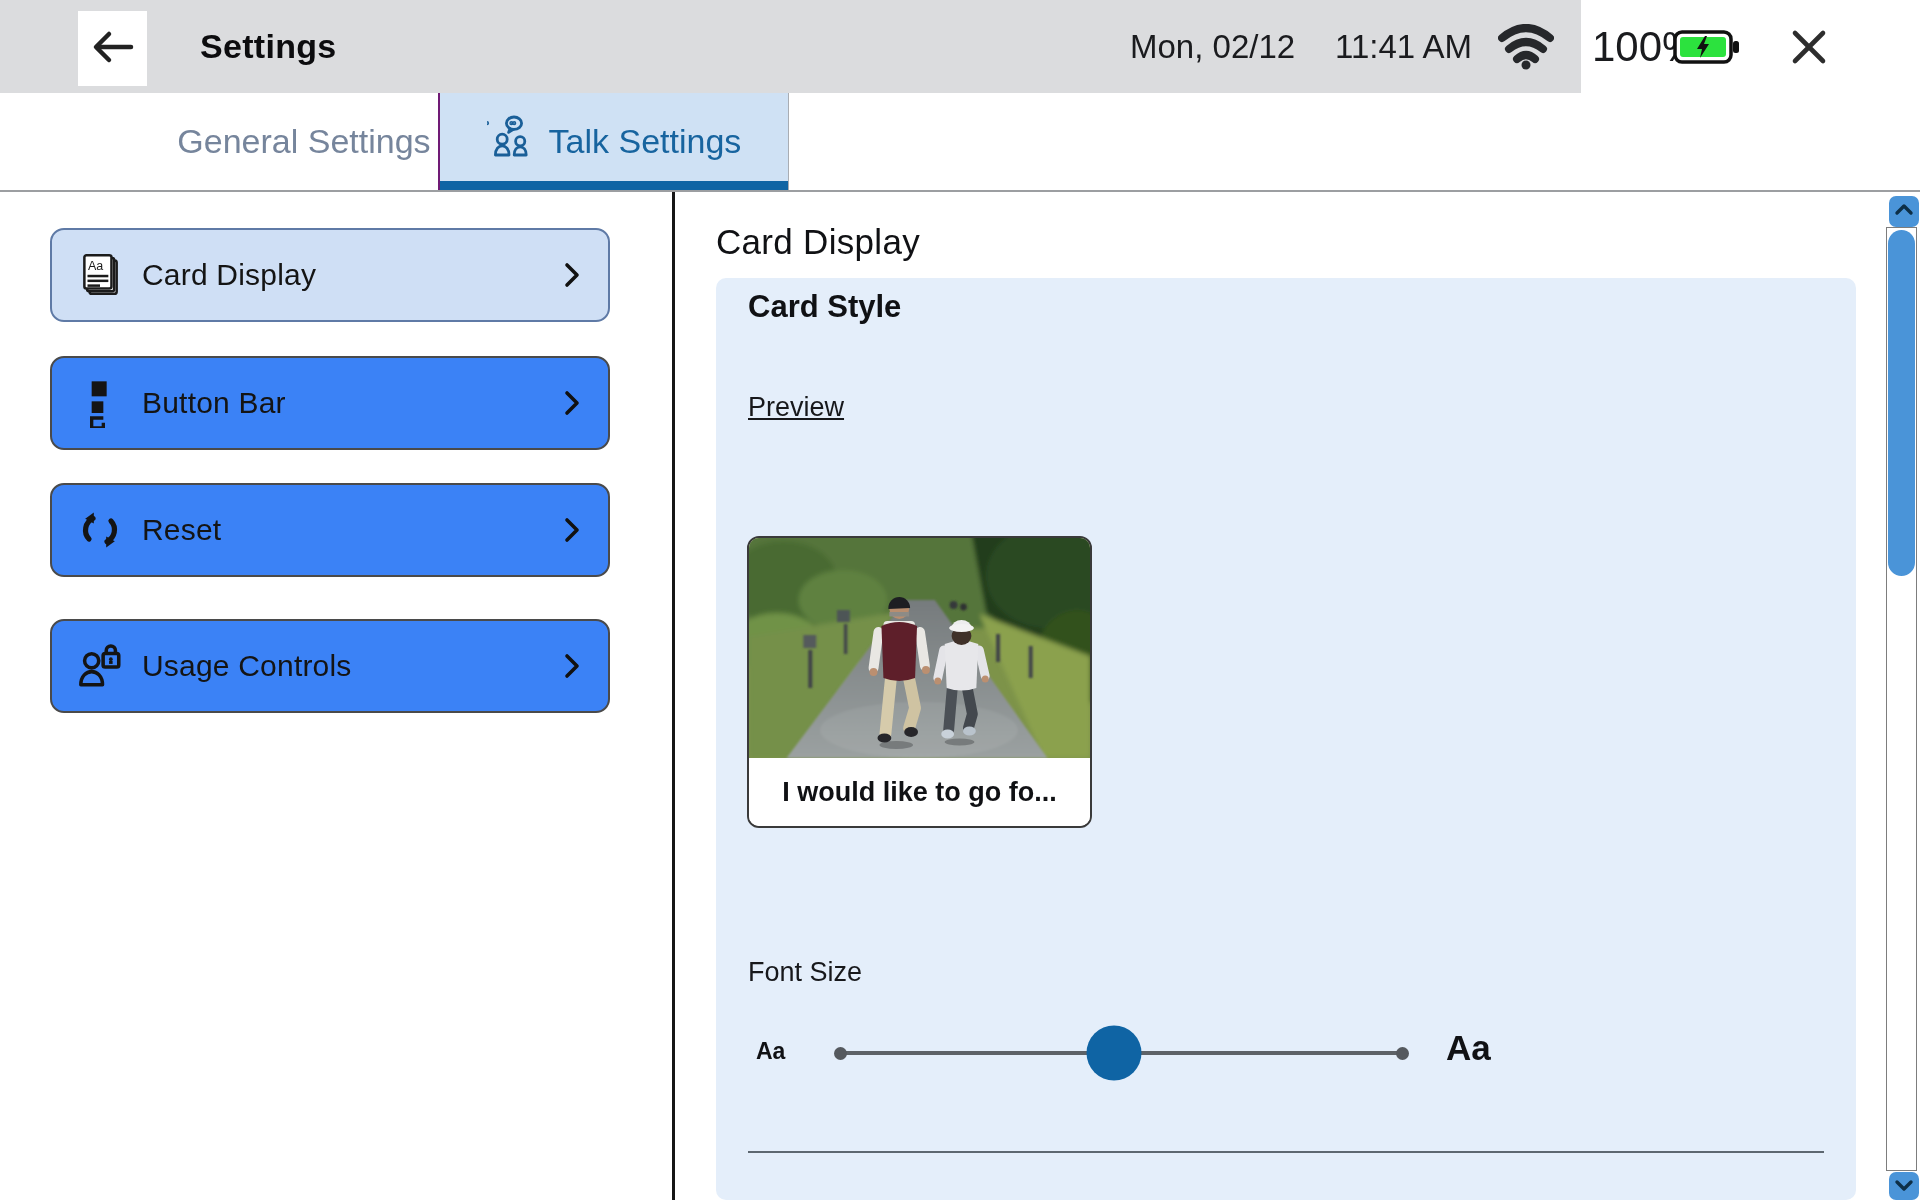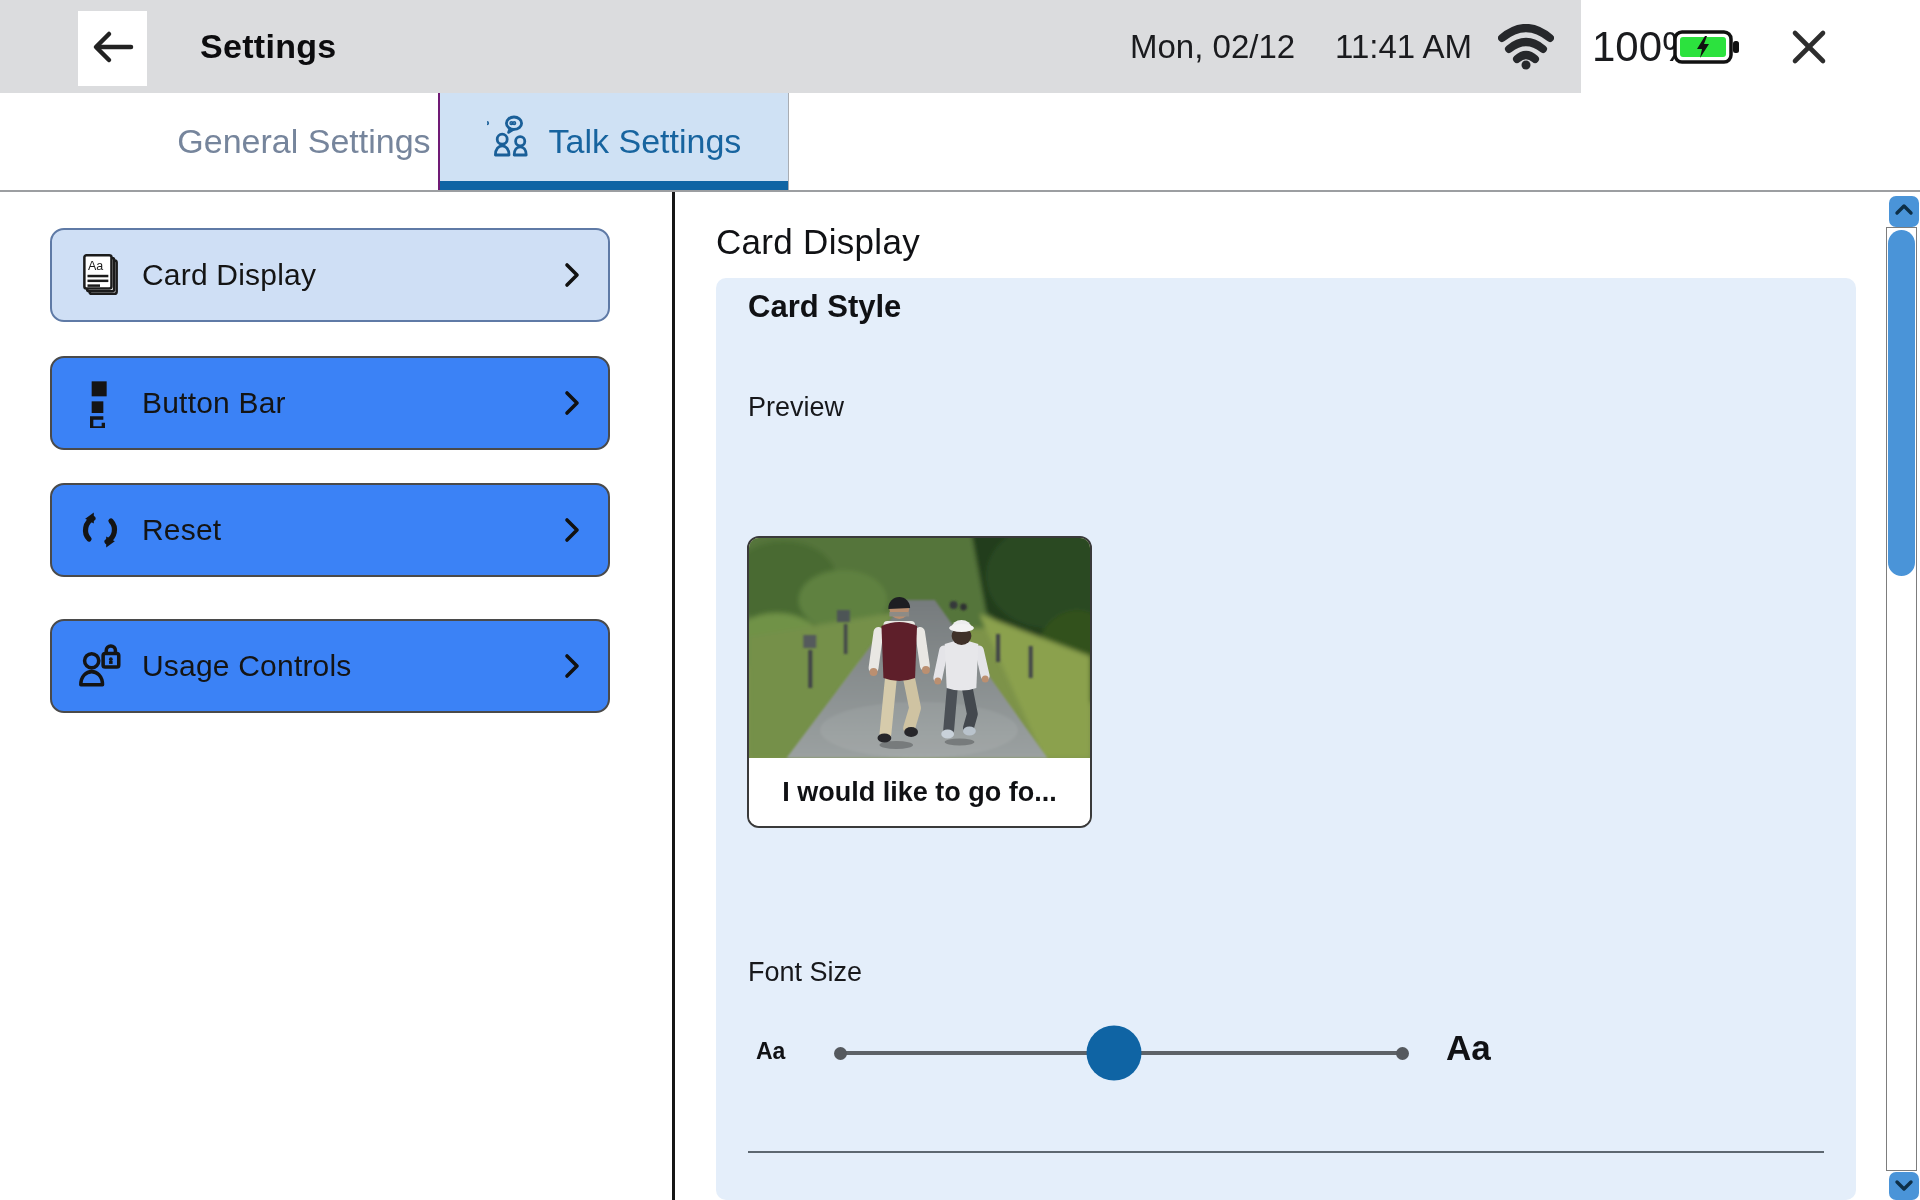--- a/index.html
+++ b/index.html
@@ -29,21 +29,21 @@
   .side-item.selected{background:var(--selected_item_bg,#cfdff5);border:2px solid var(--selected_item_border,#5f7aa6);}
   .side-icon{width:56px;display:flex;align-items:center;justify-content:center;flex:0 0 auto;}
   .side-label{flex:1 1 auto;font-size:30px;letter-spacing:.2px;color:#141414;padding-left:14px;}
   .side-chevron{flex:0 0 auto;display:flex;align-items:center;}
   .vdivider{position:absolute;left:672px;top:192px;width:3px;height:1008px;background:#161616;}
 
   
   .content-heading{position:absolute;left:716px;top:222px;font-size:35px;font-weight:500;color:#101114;letter-spacing:.3px;}
   .panel{position:absolute;left:716px;top:278px;width:1140px;height:922px;background:var(--panel_bg,#e4eefa);border-radius:10px;}
   .section-title{position:absolute;left:748px;top:289px;font-size:31px;font-weight:700;color:#101114;}
-  .preview-label{position:absolute;left:748px;top:392px;font-size:27px;color:#17181b;}
+  .preview-label{position:absolute;left:748px;top:392px;font-size:27px;color:#17181b;text-decoration:underline;}
   .preview-card{position:absolute;left:747px;top:536px;width:345px;height:292px;background:#ffffff;border:2px solid #3a3a3a;border-radius:12px;box-sizing:border-box;overflow:hidden;}
   .preview-photo{position:absolute;left:0;top:0;width:100%;height:220px;overflow:hidden;border-bottom:1px solid #777;}
   .preview-photo svg{display:block;width:100%;height:100%;}
   .preview-caption{position:absolute;left:0;top:220px;width:100%;height:68px;display:flex;align-items:center;justify-content:center;font-size:27px;font-weight:600;color:#101114;background:#ffffff;}
 
   .fontsize-label{position:absolute;left:748px;top:957px;font-size:27px;color:#17181b;text-align:right;}
   .slider-row{position:absolute;left:716px;top:1020px;width:1140px;height:66px;}
   .aa-small{position:absolute;left:40px;top:18px;font-size:23px;font-weight:700;color:#101114;}
   .aa-large{position:absolute;left:730px;top:8px;font-size:35px;font-weight:700;color:#101114;}
   .slider-track{position:absolute;left:124px;top:31px;width:563px;height:4px;background:#5d6267;}

